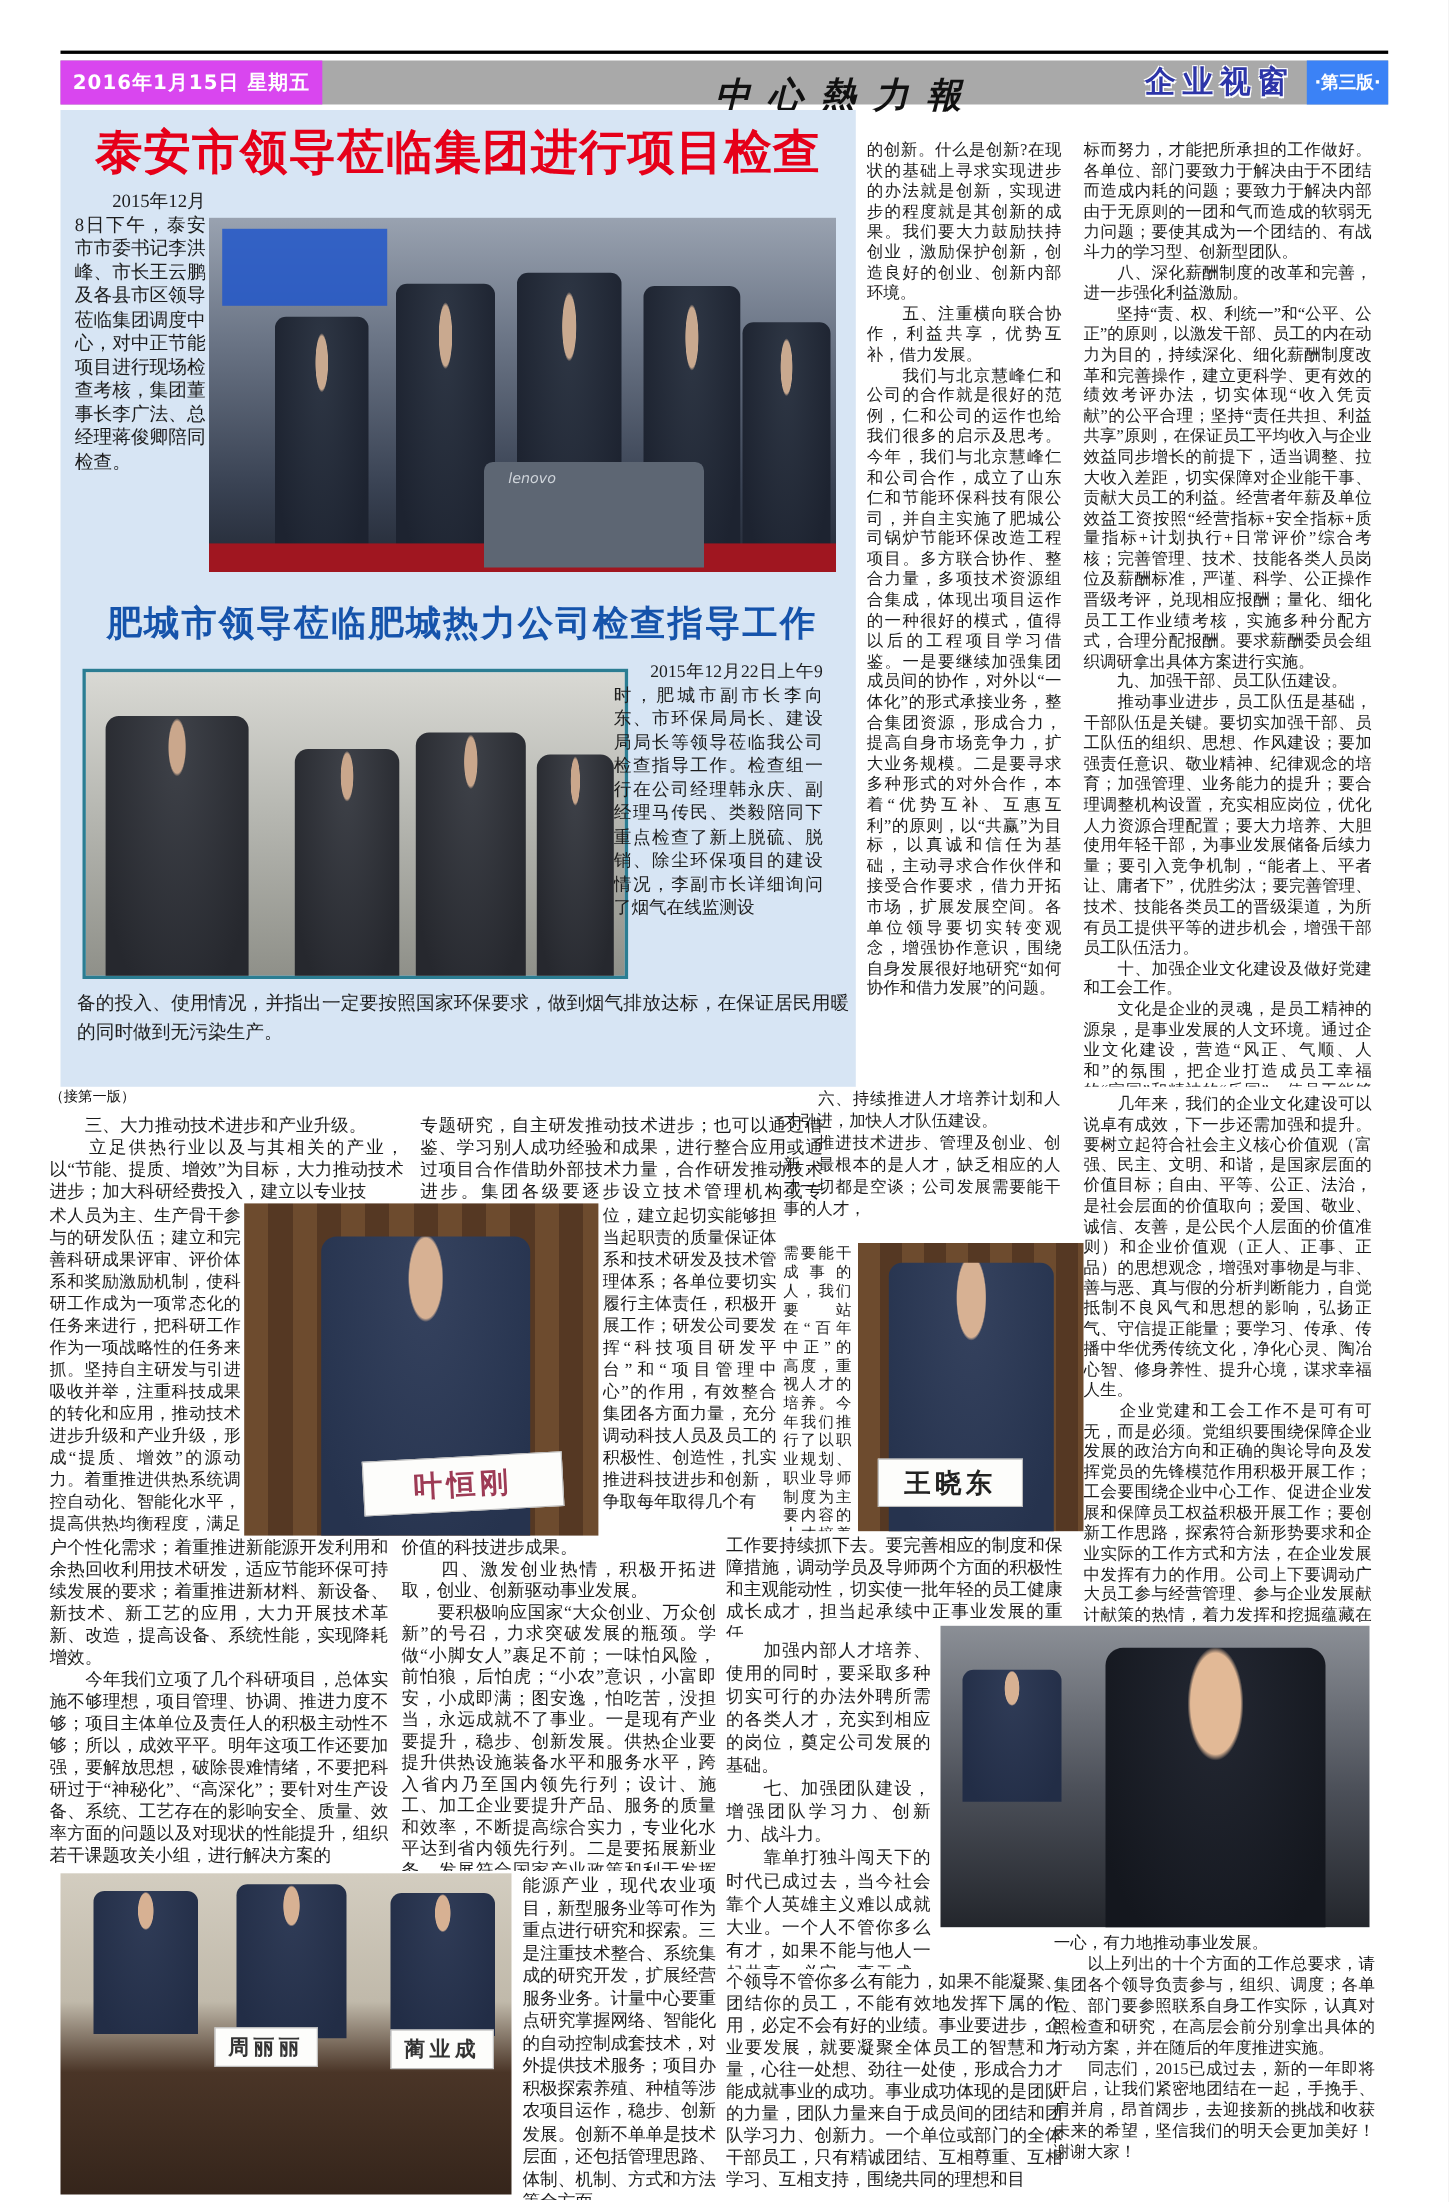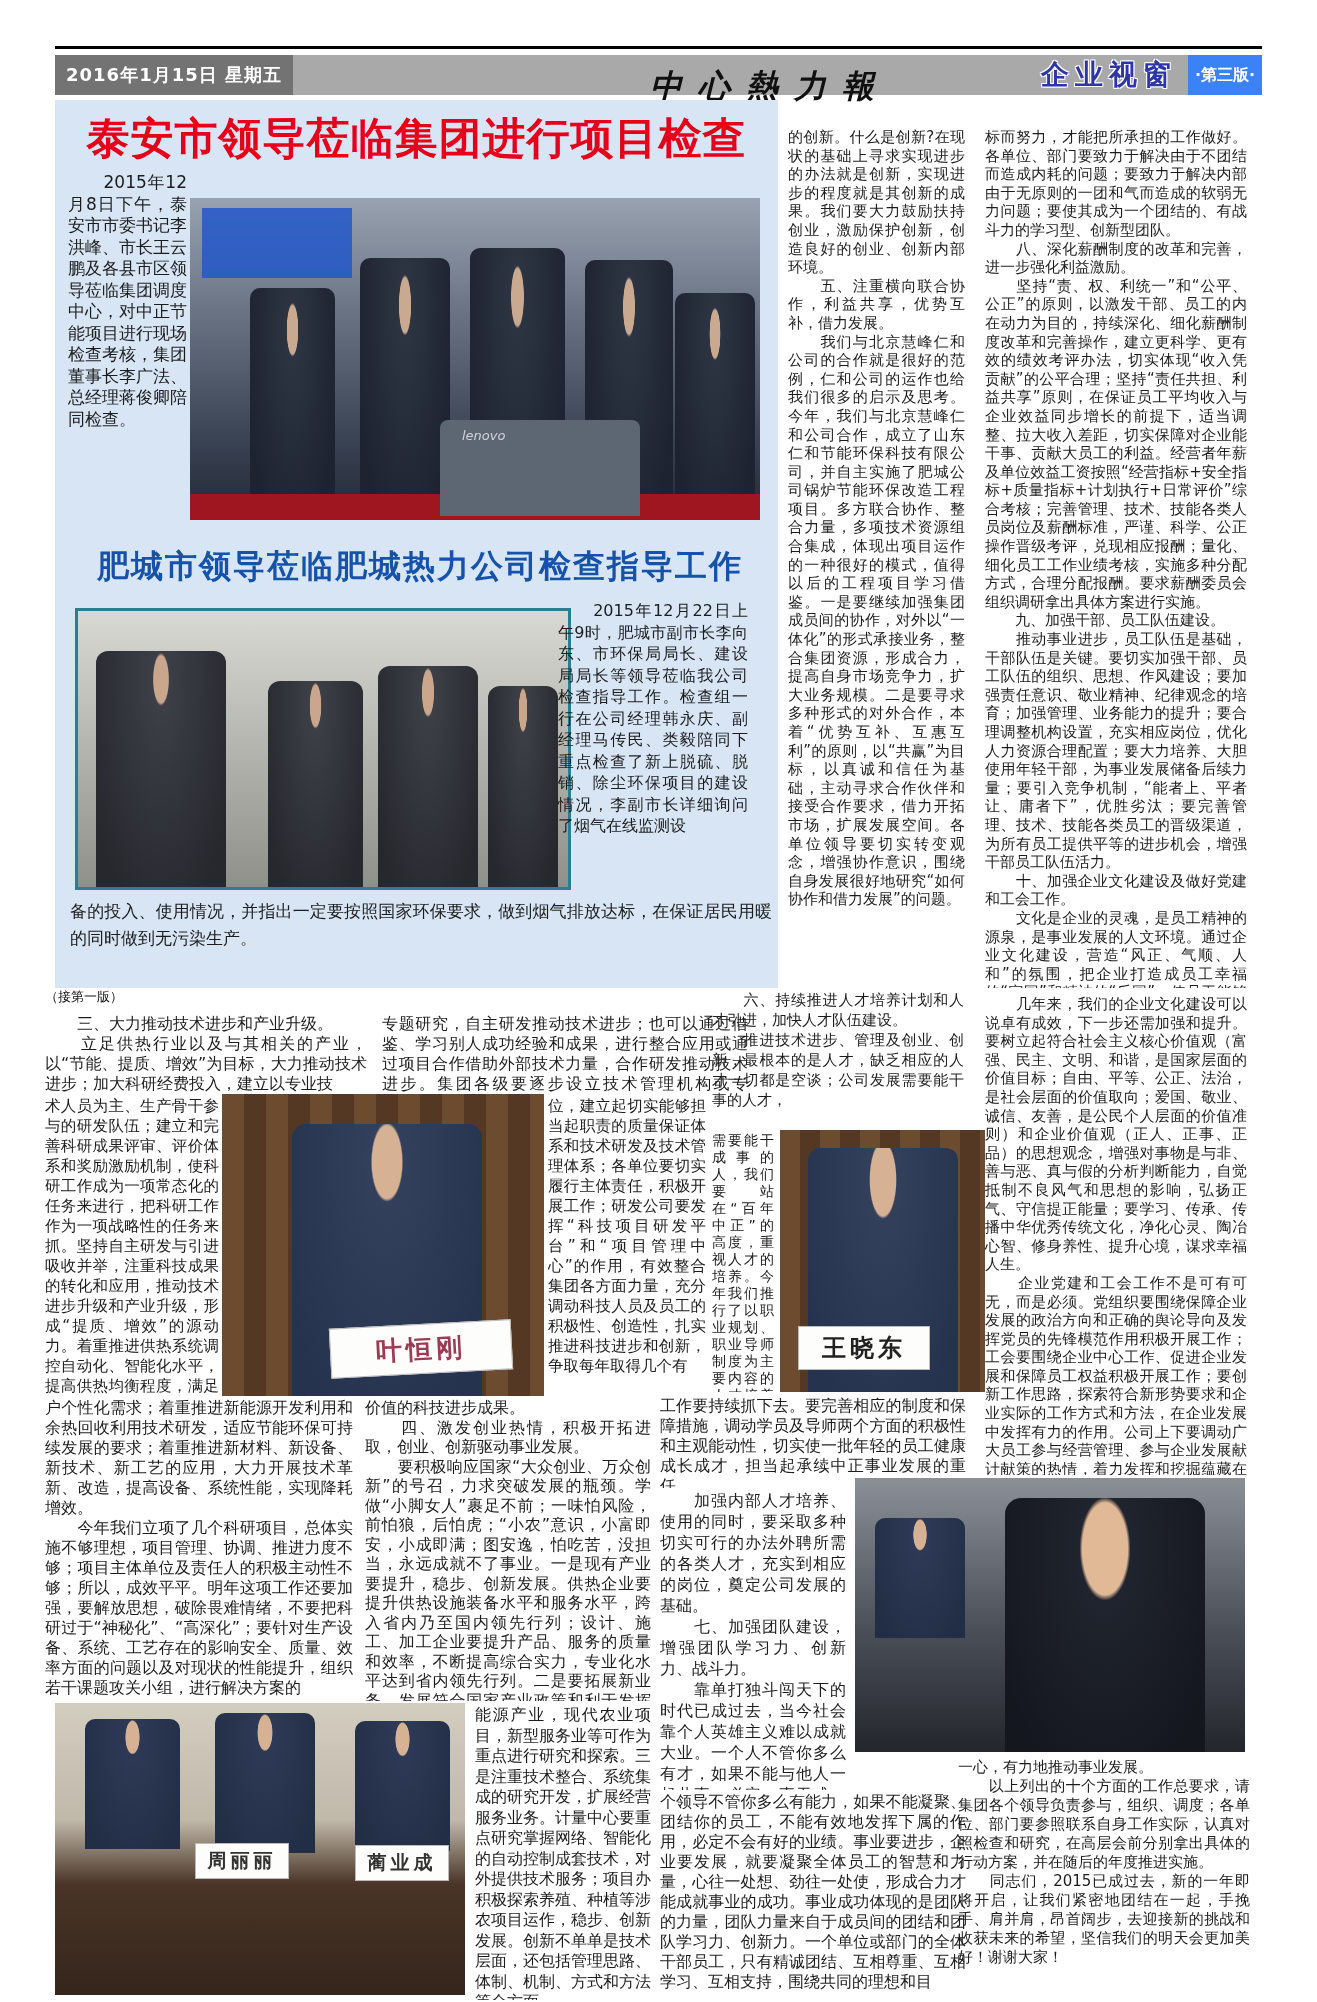--- a/index.html
+++ b/index.html
@@ -1,23 +1,23 @@
 <!DOCTYPE html>
 <html><head>
 <meta charset="utf-8">
 <style>
   html,body{margin:0;padding:0;background:#e8e8e8;}
   #page{position:relative;width:1317px;height:2002px;background:#ffffff;overflow:hidden;
         font-family:"DejaVu Sans","Liberation Sans",sans-serif;color:#111;}
   .abs{position:absolute;}
-  .txt{text-align:justify;white-space:pre-line;overflow:hidden;color:#1c1c1c;}
+  .txt{text-align:justify;white-space:pre-line;overflow:hidden;color:#1c1c1c;font-family:Liberation Serif, serif;}
   
   #top-rule{left:55px;top:46px;width:1207px;height:3px;background:#000;}
   #masthead{left:55px;top:55px;width:1207px;height:40px;background:#a9a9a9;}
-  #date-block{left:55px;top:55px;width:238px;height:40px;background:#737373;color:#fff;
+  #date-block{left:55px;top:55px;width:238px;height:40px;background:#d946ef;color:#fff;
       font-size:18px;font-weight:bold;display:flex;align-items:center;justify-content:center;letter-spacing:1px;}
   #paper-name{left:560px;top:55px;width:420px;height:40px;color:#101010;
       font-family:"DejaVu Serif","Liberation Serif",serif;font-size:32px;font-weight:bold;
       font-style:italic;letter-spacing:16px;display:flex;align-items:center;justify-content:center;margin-top:12px;}
   #section-name{left:1030px;top:55px;width:158px;height:40px;color:#2d35a8;font-size:28px;font-weight:bold;
       letter-spacing:6px;display:flex;align-items:center;justify-content:center;
       text-shadow:-1px -1px 0 #fff,1px -1px 0 #fff,-1px 1px 0 #fff,1px 1px 0 #fff;}
   #page-no-block{left:1188px;top:55px;width:74px;height:40px;background:#3b82f6;color:#fff;
       font-size:16px;font-weight:bold;display:flex;align-items:center;justify-content:center;}
   

